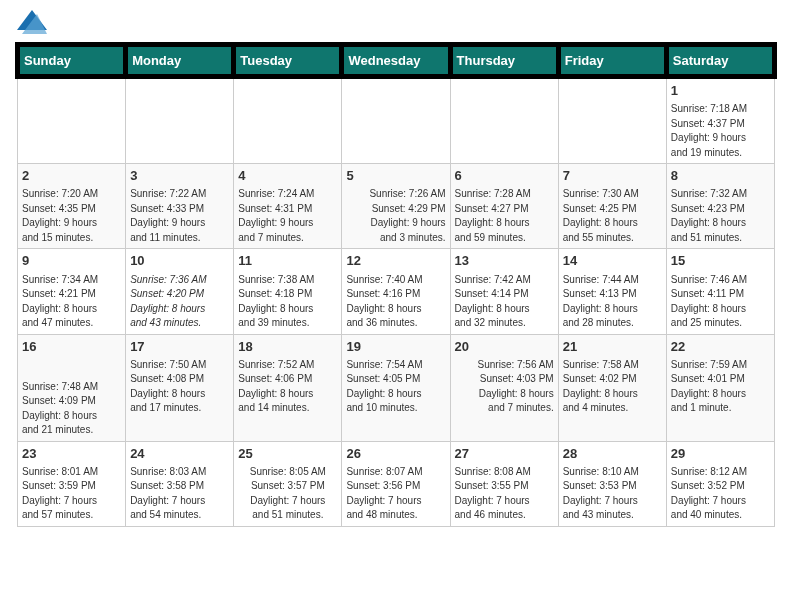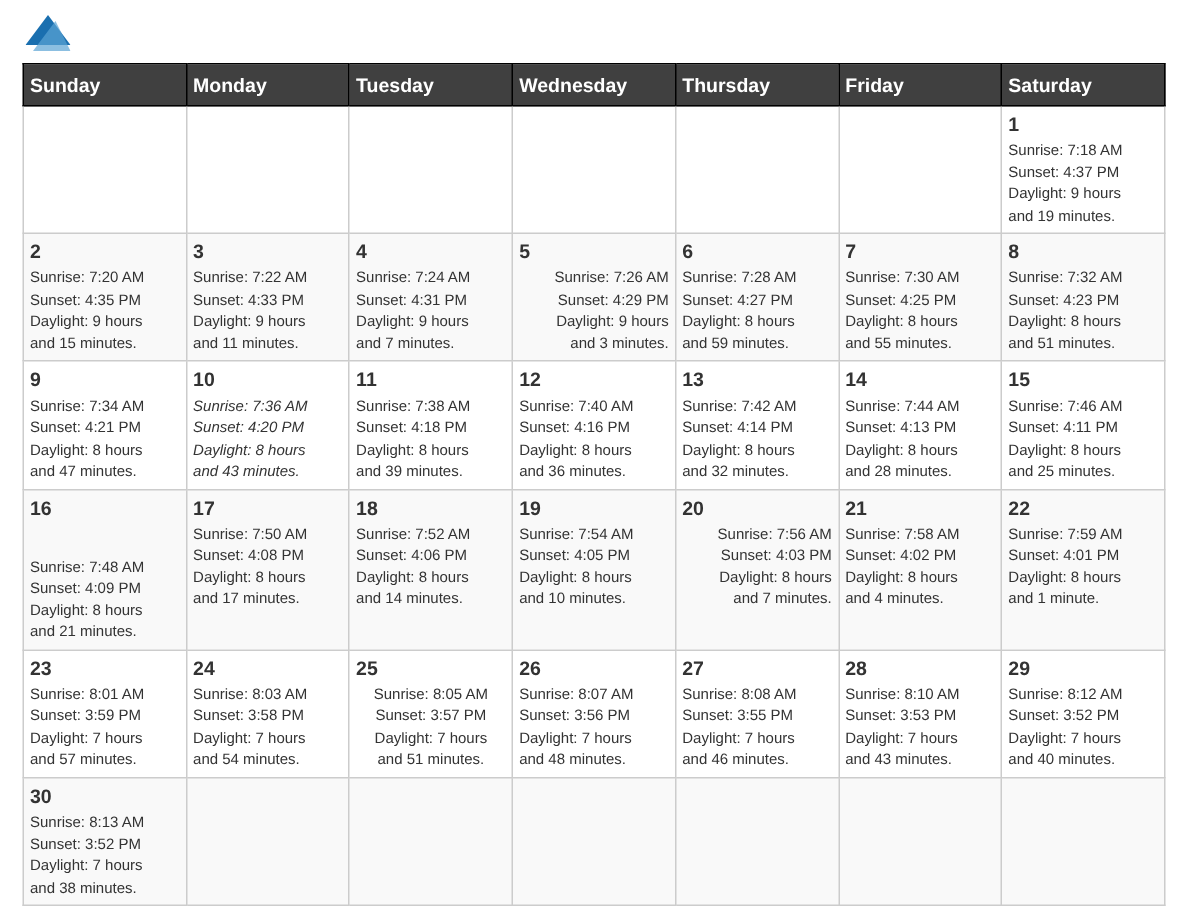--- a/index.html
+++ b/index.html
@@ -48,27 +48,27 @@
       font-size: 16px;
       color: #444;
       margin-top: 2px;
     }
     .calendar-table {
       width: 100%;
       border-collapse: collapse;
       border: 1px solid #ccc;
     }
     .calendar-table th {
-      background: #404040;
+      background: #0f766e;
       color: #fff;
       font-size: 13px;
       font-weight: bold;
       padding: 6px 4px;
       text-align: left;
-      border: 1px solid #000000;
+      border: 5px solid #000000;
     }
     .calendar-table td {
       border: 1px solid #ccc;
       vertical-align: top;
       padding: 3px 4px;
       width: calc(100% / 7);
       min-height: 80px;
       background: #fff;
       font-size: 10.5px;
       color: #333;
@@ -336,29 +336,14 @@
 and 43 minutes.</div>
         </td>
         <td>
           <span class="day-number">29</span>
           <div class="day-info" style="white-space: pre-line;">Sunrise: 8:12 AM
 Sunset: 3:52 PM
 Daylight: 7 hours
 and 40 minutes.</div>
         </td>
       </tr>
-      <tr>
-        <td>
-          <span class="day-number">30</span>
-          <div class="day-info" style="white-space: pre-line;">Sunrise: 8:13 AM
-Sunset: 3:52 PM
-Daylight: 7 hours
-and 38 minutes.</div>
-        </td>
-        <td class="empty"></td>
-        <td class="empty"></td>
-        <td class="empty"></td>
-        <td class="empty"></td>
-        <td class="empty"></td>
-        <td class="empty"></td>
-      </tr>
     </tbody>
 </table>
 
 </body></html>

